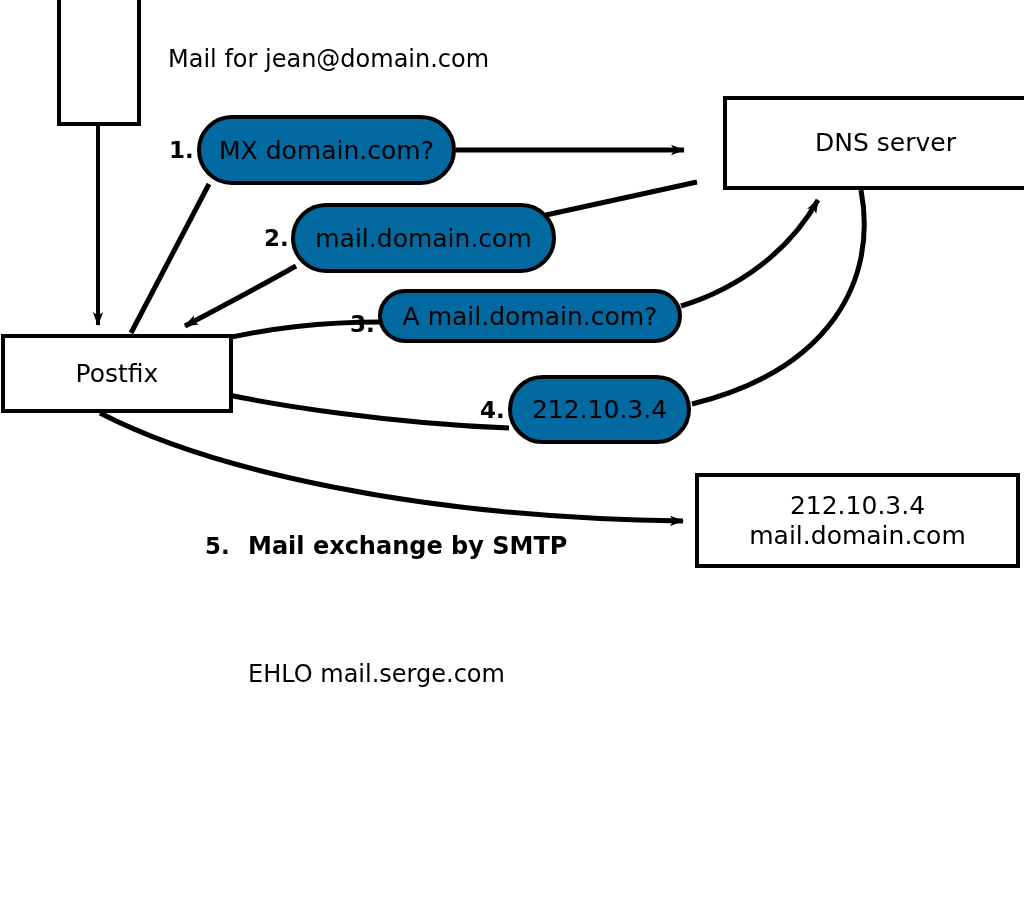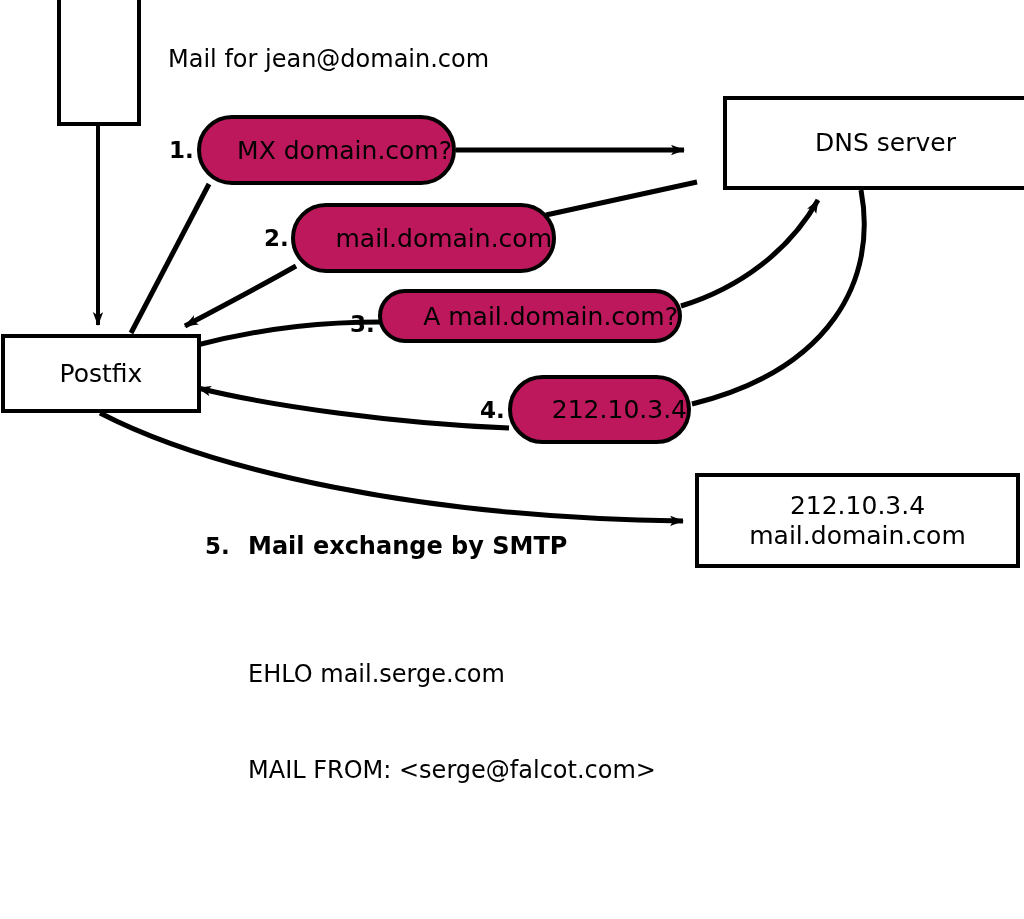--- a/index.html
+++ b/index.html
@@ -36,25 +36,25 @@
     justify-content: center;
     text-align: center;
     line-height: 1.2;
     font-size: 25px;
     z-index: 3;
   }
   .bubble {
     position: absolute;
     box-sizing: border-box;
     border: 4px solid #000000;
-    background: #be185d;
+    background: #0369a1;
     border-radius: 999px;
     display: flex;
     align-items: center;
-    justify-content: flex-end;
+    justify-content: center;
     text-align: center;
     font-size: 25px;
     z-index: 4;
     white-space: nowrap;
   }
   .step-num {
     position: absolute;
     font-weight: bold;
     font-size: 23px;
     z-index: 5;
@@ -105,21 +105,21 @@
 
     <path d="M509,428 C400,424 270,406 198,388" stroke="#000000" stroke-width="5" fill="none" marker-end="url(#ah)"></path>
 
     <path d="M100,413 C210,470 420,518 683,521" stroke="#000000" stroke-width="5" fill="none" marker-end="url(#ah)"></path>
   </svg>
 
   <div class="node-box" style="left:57px; top:-8px; width:84px; height:134px;">
     <span></span>
   </div>
 
-  <div class="node-box" style="left:1px; top:334px; width:200px; height:79px;">
+  <div class="node-box" style="left:1px; top:334px; width:232px; height:79px;">
     <span>Postfix</span>
   </div>
 
   <div class="node-box" style="left:723px; top:96px; width:325px; height:94px;">
     <span>DNS server</span>
   </div>
 
   <div class="node-box" style="left:695px; top:473px; width:325px; height:95px; flex-direction:column;">
     <span>212.10.3.4</span>
     <span>mail.domain.com</span>
@@ -146,21 +146,20 @@
   <div class="step-num" style="left:350px; top:311px;">3.</div>
   <div class="step-num" style="left:480px; top:397px;">4.</div>
   <div class="step-num" style="left:205px; top:533px;">5.</div>
 
   <div class="plain-text" style="left:168px; top:45px;">Mail for jean@domain.com</div>
 
   <div class="plain-text" style="left:248px; top:532px;font-weight:bold;">Mail exchange by SMTP</div>
 
   <div class="smtp-block" style="left:248px; top:594px;">
     <span class="smtp-line">EHLO mail.serge.com</span>
-    <span class="smtp-line">MAIL FROM: &lt;serge@falcot.com&gt;</span>
     
     
     
     
     
     
     
   </div>
 
 </div>

